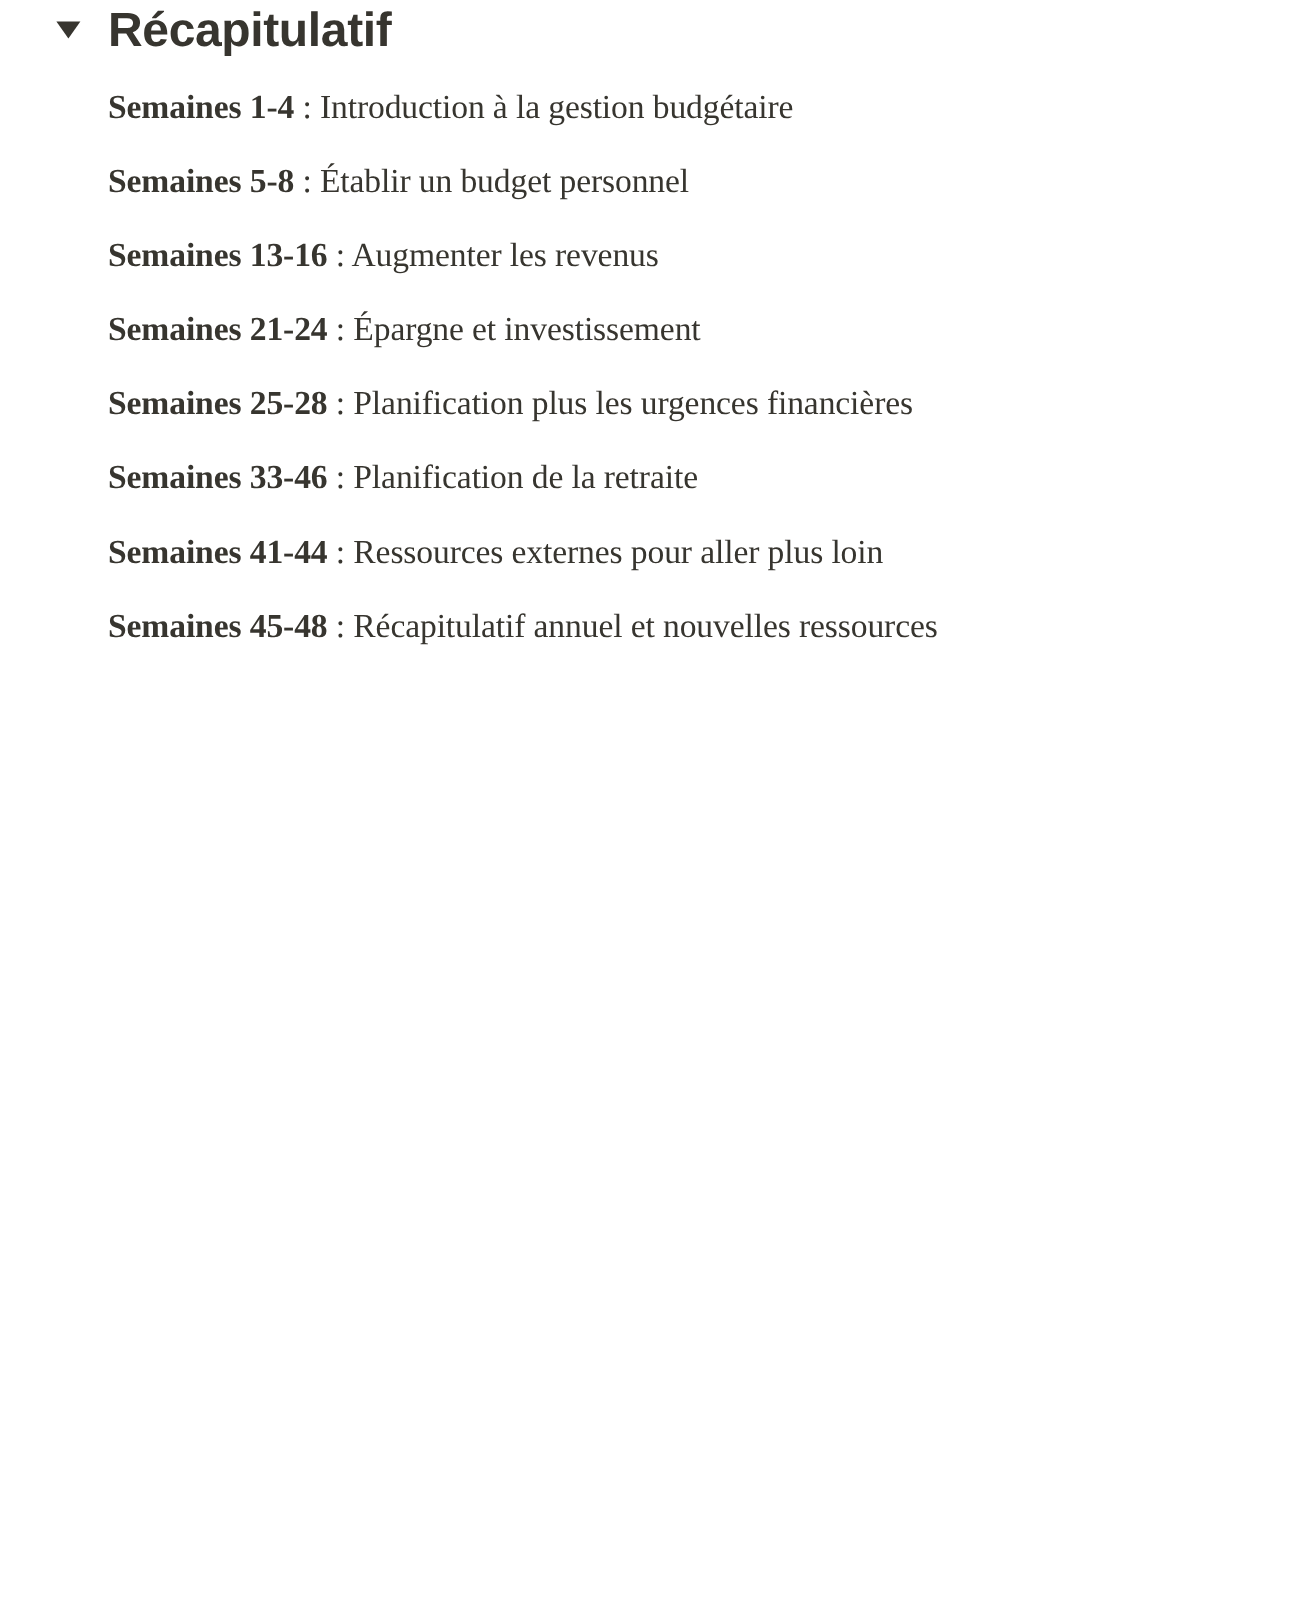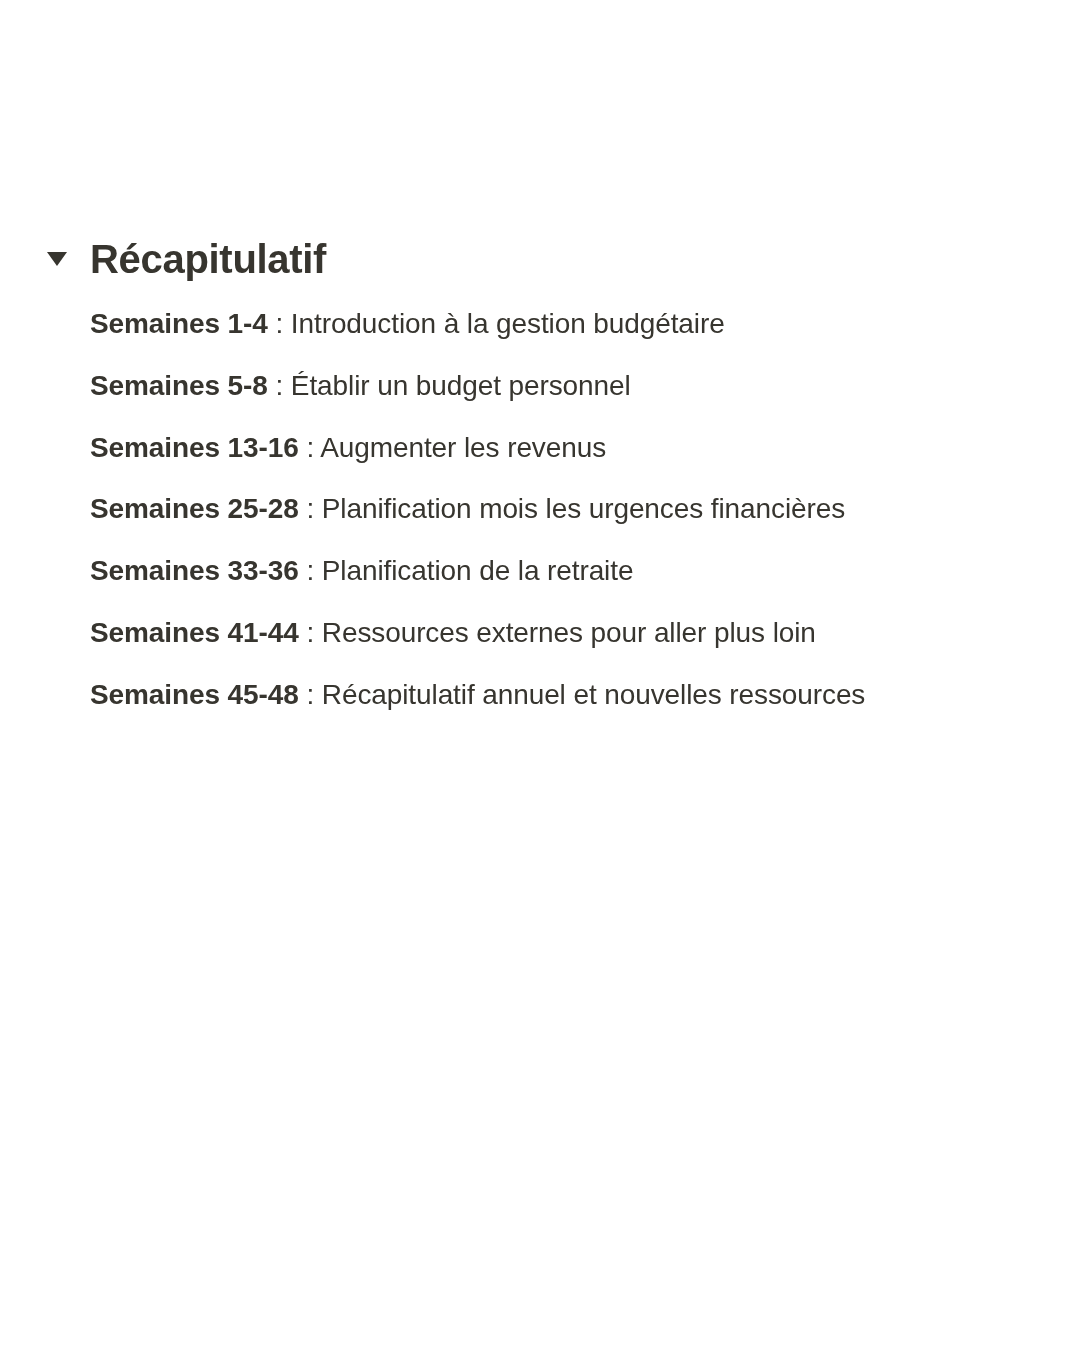--- a/index.html
+++ b/index.html
@@ -9,21 +9,20 @@
   }
   body {
     width: 1080px;
     height: 1350px;
     background: #ffffff;
     font-family: "Liberation Sans", sans-serif;
     color: #37352f;
     overflow: hidden;
   }
   .content {
-    padding-top: 234px;
   }
   .heading-row {
     display: flex;
     align-items: center;
     padding-left: 46px;
     height: 50px;
   }
   .toggle-btn {
     width: 22px;
     height: 22px;
@@ -45,20 +44,21 @@
     font-size: 40px;
     font-weight: 700;
     margin: 0;
     letter-spacing: -0.3px;
     line-height: 50px;
     white-space: nowrap;
   }
   .list {
     margin-top: 9px;
     padding-left: 90px;
+    font-family: Liberation Serif, serif;
   }
   .item {
     font-size: 28px;
     line-height: 61.8px;
     height: 61.8px;
     white-space: nowrap;
     letter-spacing: -0.1px;
   }
   .weeks {
     font-weight: 700;
@@ -86,19 +86,20 @@
     <span class="toggle-btn">
       <span class="tri-down"></span>
     </span>
     <h1 class="page-title">Récapitulatif</h1>
   </div>
 
   <div class="list">
     <div class="item"><span class="weeks">Semaines 1-4</span><span class="sep"> : </span><span class="desc">Introduction à la gestion budgétaire</span></div>
     <div class="item"><span class="weeks">Semaines 5-8</span><span class="sep"> : </span><span class="desc">Établir un budget personnel</span></div>
     <div class="item"><span class="weeks">Semaines 13-16</span><span class="sep"> : </span><span class="desc">Augmenter les revenus</span></div>
-    <div class="item"><span class="weeks">Semaines 25-28</span><span class="sep"> : </span><span class="desc">Planification mois les urgences financières</span></div>
-    <div class="item"><span class="weeks">Semaines 33-36</span><span class="sep"> : </span><span class="desc">Planification de la retraite</span></div>
+    <div class="item"><span class="weeks">Semaines 21-24</span><span class="sep"> : </span><span class="desc">Épargne et investissement</span></div>
+    <div class="item"><span class="weeks">Semaines 25-28</span><span class="sep"> : </span><span class="desc">Planification plus les urgences financières</span></div>
+    <div class="item"><span class="weeks">Semaines 33-46</span><span class="sep"> : </span><span class="desc">Planification de la retraite</span></div>
     <div class="item"><span class="weeks">Semaines 41-44</span><span class="sep"> : </span><span class="desc">Ressources externes pour aller plus loin</span></div>
     <div class="item"><span class="weeks">Semaines 45-48</span><span class="sep"> : </span><span class="desc">Récapitulatif annuel et nouvelles ressources</span></div>
   </div>
 
 </div>
 
 </body></html>

